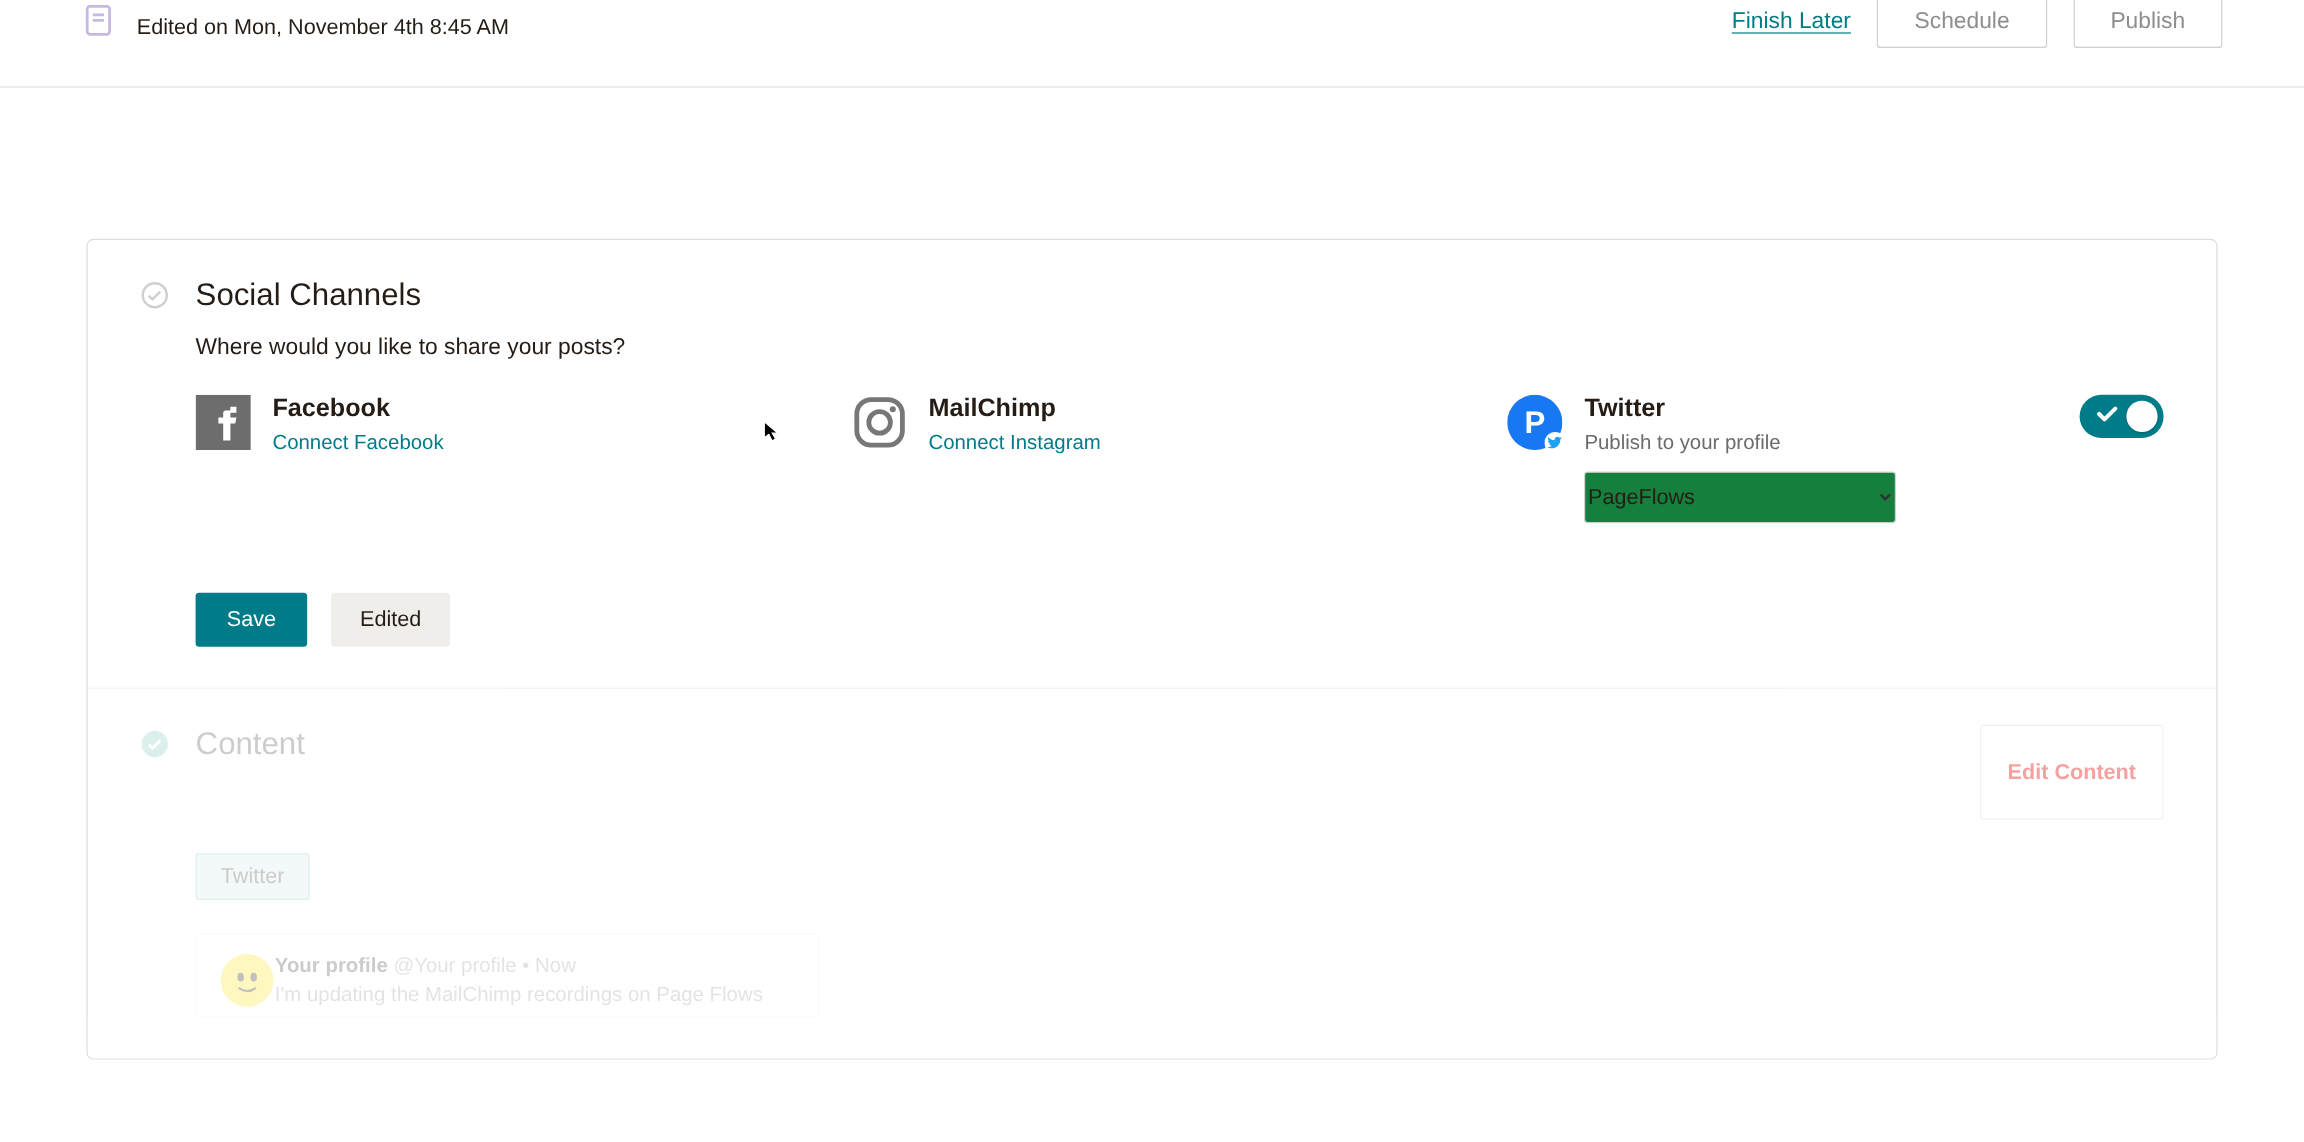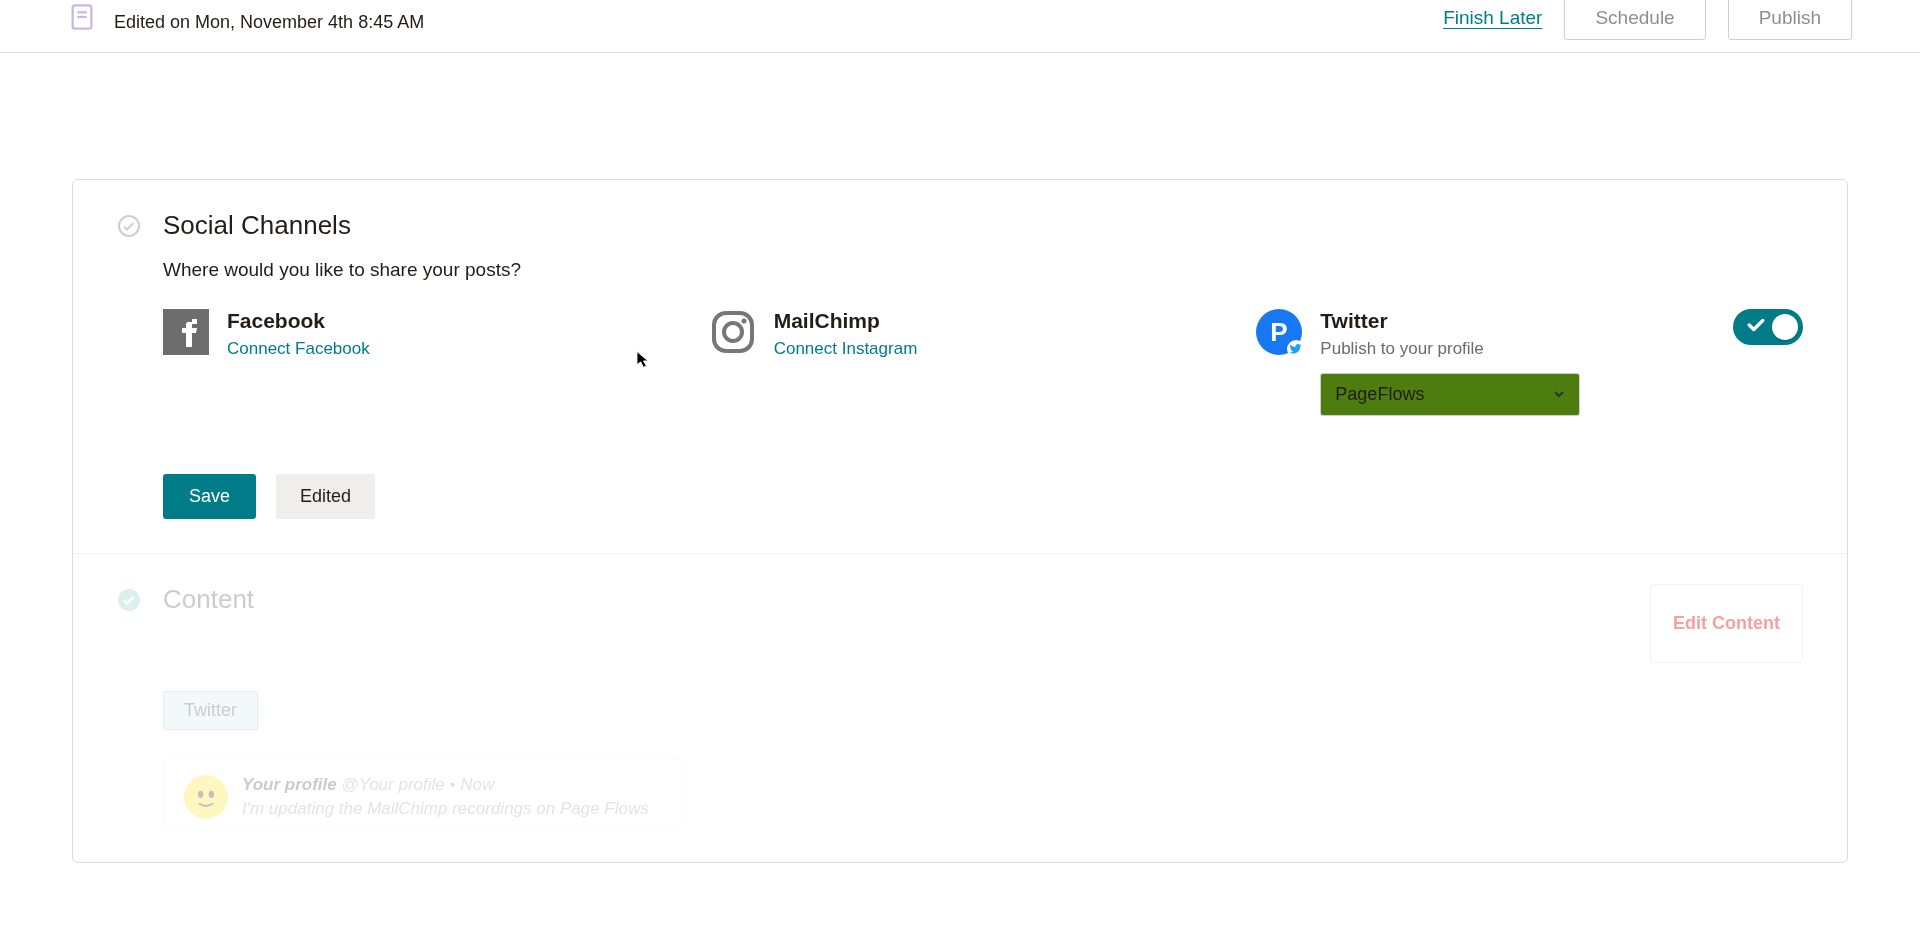--- a/index.html
+++ b/index.html
@@ -10,21 +10,21 @@
     width: 1920px;
     height: 952px;
     overflow: hidden;
   }
 
   
   .topbar {
     display: flex;
     align-items: flex-start;
     justify-content: space-between;
-    padding: 0 68px 12px 68px;
+    padding: 0 68px 32px 68px;
     border-bottom: 1px solid #e0e0e0;
     min-height: 40px;
   }
   .topbar-left {
     display: flex;
     align-items: center;
     gap: 18px;
   }
   .doc-icon {
     width: 28px;
@@ -172,27 +172,27 @@
   }
   .toggle .check {
     position:absolute; left:14px;
   }
 
   .dropdown {
     margin-top: 14px;
     width: 260px;
     border: 1px solid #cfcfcf;
     border-radius: 3px;
-    padding: 10px 14px;
+    padding: 10px 2px;
     font-size: 18px;
     display: flex;
     justify-content: space-between;
     align-items: center;
     cursor: pointer;
-    background:#4d7c0f;
+    background:#15803d;
     gap:36px;
   }
 
   
   .action-row {
     display: flex;
     gap: 20px;
     margin-top: 58px;
   }
   .btn-primary {
@@ -227,21 +227,21 @@
     margin-top: 28px;
   }
   .preview-card {
     margin-top: 28px;
     border: 1px solid #ececec;
     border-radius: 4px;
     width: 520px;
     padding: 16px 20px 8px 20px;
     opacity: 0.55;
   }
-  .preview-row { display:flex; gap:14px; align-items:flex-end;font-style:italic; }
+  .preview-row { display:flex; gap:1px; align-items:flex-end; }
   .avatar {
     width: 44px; height:44px; border-radius:50%;
     background:#ffe01b;
     display:flex; align-items:center; justify-content:center;
     flex-shrink:0;
   }
   .preview-head { font-size:17px; }
   .preview-head .name { font-weight:700; color:#444; }
   .preview-head .handle { color:#9a9a9a; }
   .preview-text { font-size:17px; color:#9a9a9a; margin-top:4px; }

